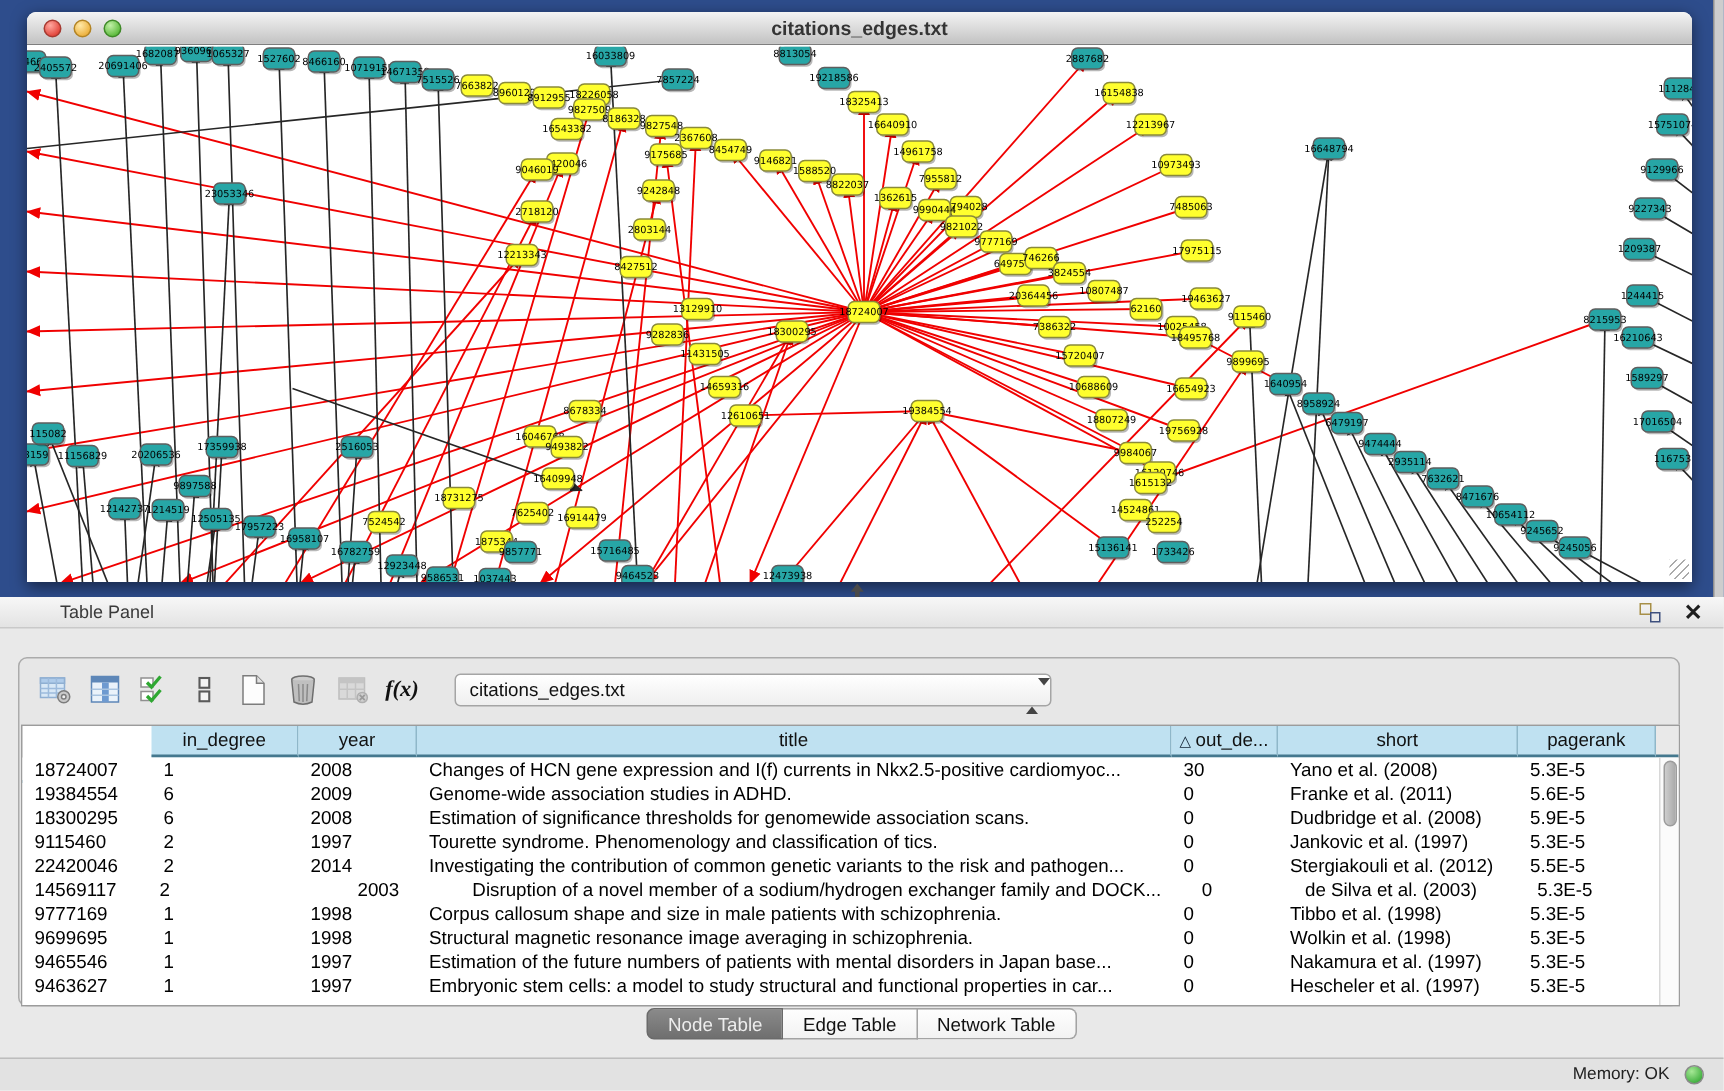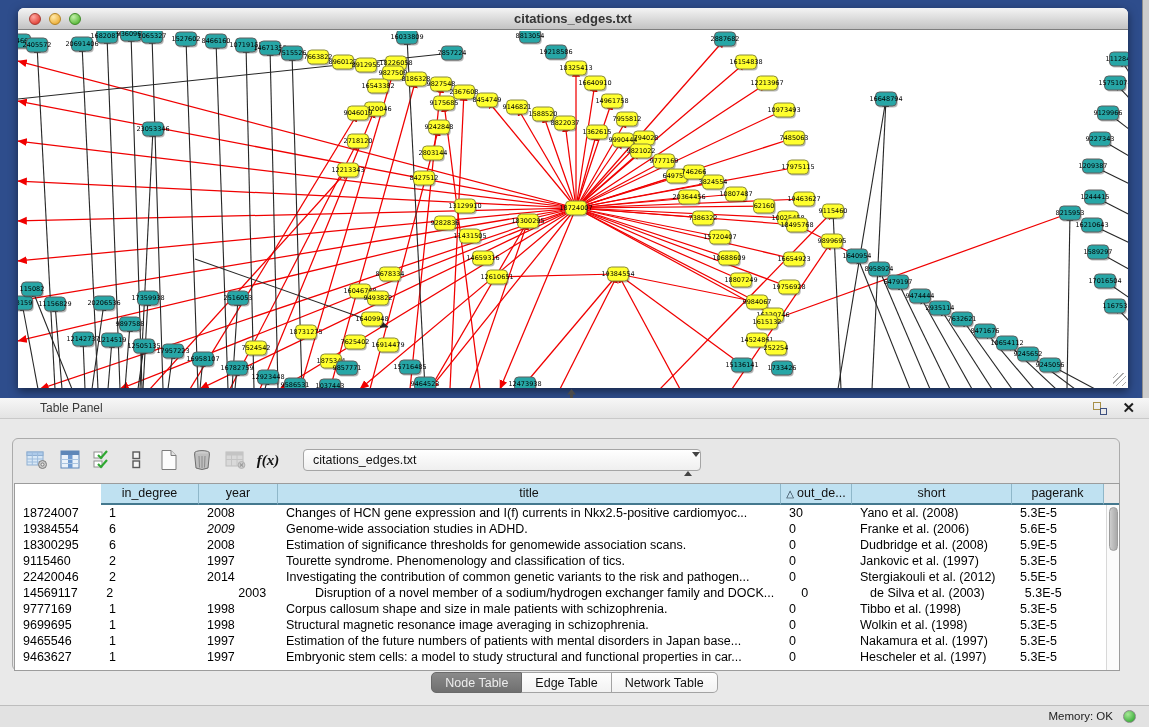--- a/index.html
+++ b/index.html
@@ -1017,24 +1017,24 @@
             <div class="cell" style="width: 98px;">1</div>
             <div class="cell" style="width: 79px;">2008</div>
             <div class="cell" style="width: 503px;">Changes of HCN gene expression and I(f) currents in Nkx2.5-positive cardiomyoc...</div>
             <div class="cell" style="width: 71px;">30</div>
             <div class="cell" style="width: 160px;">Yano et al. (2008)</div>
             <div class="cell" style="width: 92px;">5.3E-5</div>
           </div>
           <div class="grid-row">
             <div class="cell" style="width: 86px;">19384554</div>
             <div class="cell" style="width: 98px;">6</div>
-            <div class="cell" style="width: 79px; font-style: italic;">2009</div>
+            <div class="cell" style="width: 79px;">2009</div>
             <div class="cell" style="width: 503px;">Genome-wide association studies in ADHD.</div>
             <div class="cell" style="width: 71px;">0</div>
-            <div class="cell" style="width: 160px;">Franke et al. (2006)</div>
+            <div class="cell" style="width: 160px;">Franke et al. (2011)</div>
             <div class="cell" style="width: 92px;">5.6E-5</div>
           </div>
           <div class="grid-row">
             <div class="cell" style="width: 86px;">18300295</div>
             <div class="cell" style="width: 98px;">6</div>
             <div class="cell" style="width: 79px;">2008</div>
             <div class="cell" style="width: 503px;">Estimation of significance thresholds for genomewide association scans.</div>
             <div class="cell" style="width: 71px;">0</div>
             <div class="cell" style="width: 160px;">Dudbridge et al. (2008)</div>
             <div class="cell" style="width: 92px;">5.9E-5</div>

